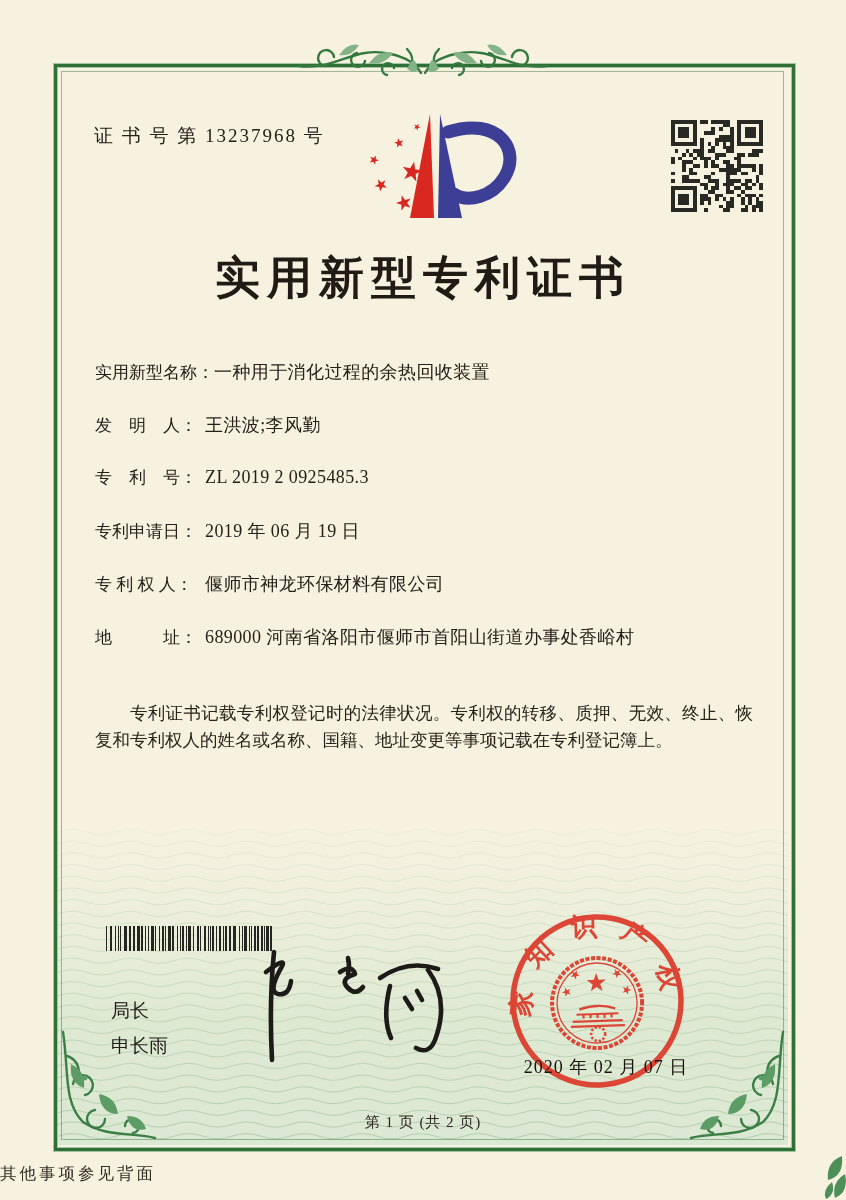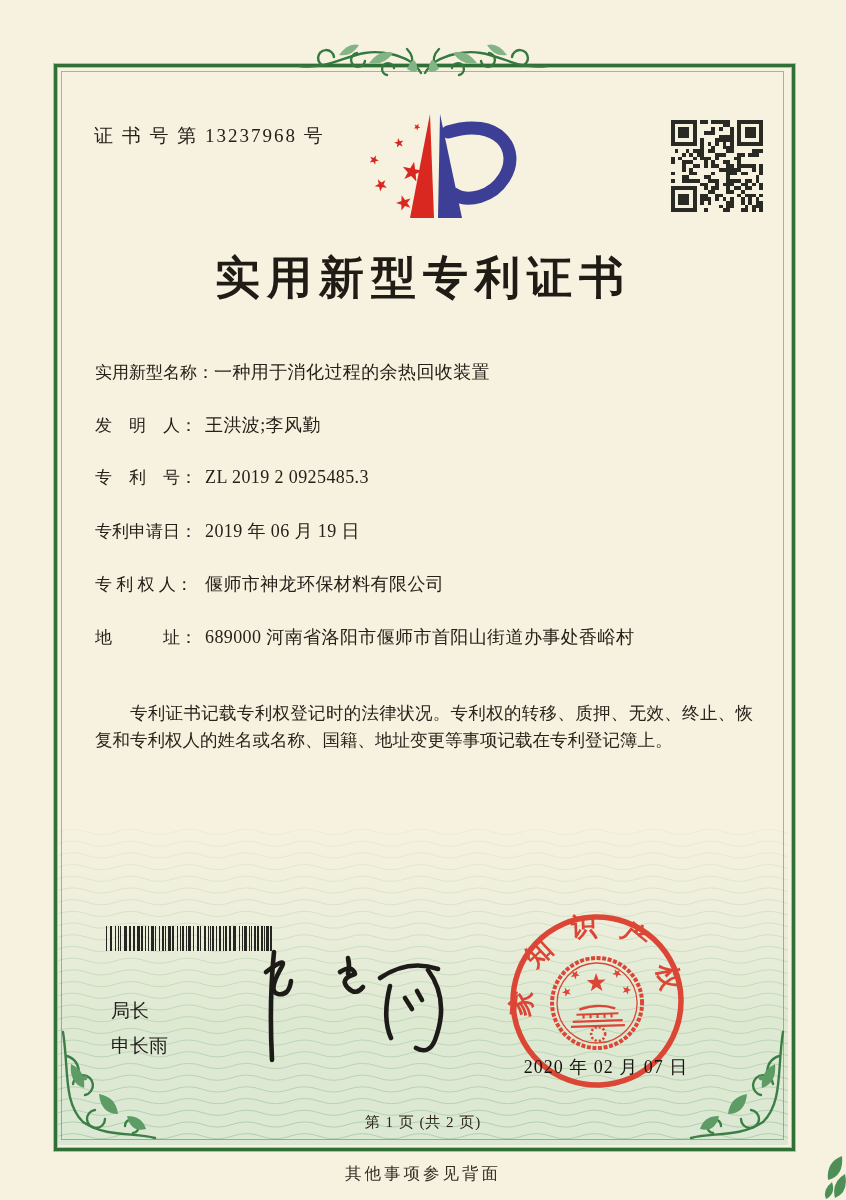--- a/index.html
+++ b/index.html
@@ -39,21 +39,21 @@
   .frow .second{position:absolute;left:338px;top:0;}
   #paras{left:95px;top:700px;width:658px;font-size:17.5px;line-height:27px;text-align:justify;color:#2a241b;}
   #paras p{margin:0;text-indent:2em;}
   #barcode{left:106px;top:926px;width:224px;height:25px;display:flex;align-items:stretch;}
   #barcode .b{height:100%;}
   #signoff{left:95px;top:993px;font-family:"Liberation Sans","DejaVu Sans",sans-serif;font-size:19px;line-height:35px;color:#23201c;margin-left:16px;}
   #signature{left:228px;top:942px;}
   #seal{left:506px;top:910px;opacity:.93;transform:rotate(-2deg);}
   #seal-date{left:518px;top:1055px;width:176px;text-align:center;font-size:18px;letter-spacing:1px;color:#17140f;}
   #page-num{left:0;top:1113px;width:846px;text-align:center;font-size:15px;letter-spacing:1px;color:#2d271e;}
-  #back-note{left:0;top:1163px;width:846px;text-align:center;font-size:16.5px;letter-spacing:3px;color:#332d23;}
+  #back-note{left:0;top:1163px;width:846px;font-size:16.5px;letter-spacing:3px;color:#332d23;}
   .orn{pointer-events:none;}
 </style>
 </head>
 <body>
 
 <div id="tint" class="abs"></div>
 <svg id="waves" class="abs orn" style="left:58px;top:826px;" width="730" height="319">
     <path d="M0,6.0 q14.5,-5.2 29,0 q14.5,5.2 29,0 q14.5,-5.2 29,0 q14.5,5.2 29,0 q14.5,-5.2 29,0 q14.5,5.2 29,0 q14.5,-5.2 29,0 q14.5,5.2 29,0 q14.5,-5.2 29,0 q14.5,5.2 29,0 q14.5,-5.2 29,0 q14.5,5.2 29,0 q14.5,-5.2 29,0 q14.5,5.2 29,0 q14.5,-5.2 29,0 q14.5,5.2 29,0 q14.5,-5.2 29,0 q14.5,5.2 29,0 q14.5,-5.2 29,0 q14.5,5.2 29,0 q14.5,-5.2 29,0 q14.5,5.2 29,0 q14.5,-5.2 29,0 q14.5,5.2 29,0 q14.5,-5.2 29,0 q14.5,5.2 29,0" fill="none" stroke="#aecba9" stroke-opacity="0.160" stroke-width="1"></path>
     <path d="M0,17.7 q14.5,-5.2 29,0 q14.5,5.2 29,0 q14.5,-5.2 29,0 q14.5,5.2 29,0 q14.5,-5.2 29,0 q14.5,5.2 29,0 q14.5,-5.2 29,0 q14.5,5.2 29,0 q14.5,-5.2 29,0 q14.5,5.2 29,0 q14.5,-5.2 29,0 q14.5,5.2 29,0 q14.5,-5.2 29,0 q14.5,5.2 29,0 q14.5,-5.2 29,0 q14.5,5.2 29,0 q14.5,-5.2 29,0 q14.5,5.2 29,0 q14.5,-5.2 29,0 q14.5,5.2 29,0 q14.5,-5.2 29,0 q14.5,5.2 29,0 q14.5,-5.2 29,0 q14.5,5.2 29,0 q14.5,-5.2 29,0 q14.5,5.2 29,0" fill="none" stroke="#aecba9" stroke-opacity="0.188" stroke-width="1"></path>
     <path d="M0,29.4 q14.5,-5.2 29,0 q14.5,5.2 29,0 q14.5,-5.2 29,0 q14.5,5.2 29,0 q14.5,-5.2 29,0 q14.5,5.2 29,0 q14.5,-5.2 29,0 q14.5,5.2 29,0 q14.5,-5.2 29,0 q14.5,5.2 29,0 q14.5,-5.2 29,0 q14.5,5.2 29,0 q14.5,-5.2 29,0 q14.5,5.2 29,0 q14.5,-5.2 29,0 q14.5,5.2 29,0 q14.5,-5.2 29,0 q14.5,5.2 29,0 q14.5,-5.2 29,0 q14.5,5.2 29,0 q14.5,-5.2 29,0 q14.5,5.2 29,0 q14.5,-5.2 29,0 q14.5,5.2 29,0 q14.5,-5.2 29,0 q14.5,5.2 29,0" fill="none" stroke="#aecba9" stroke-opacity="0.216" stroke-width="1"></path>

